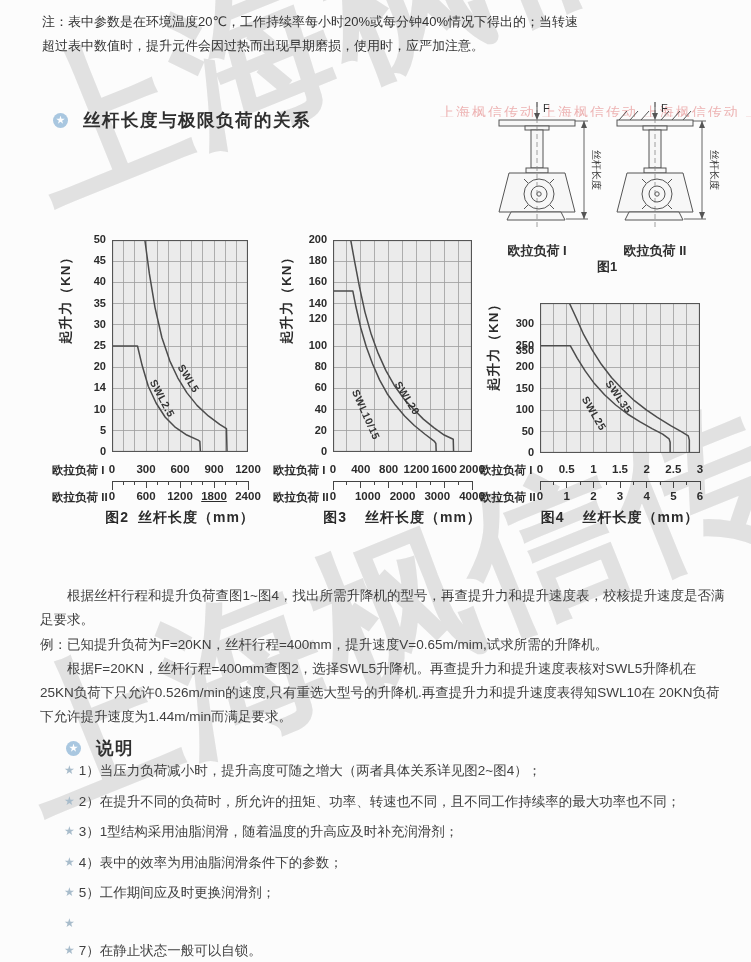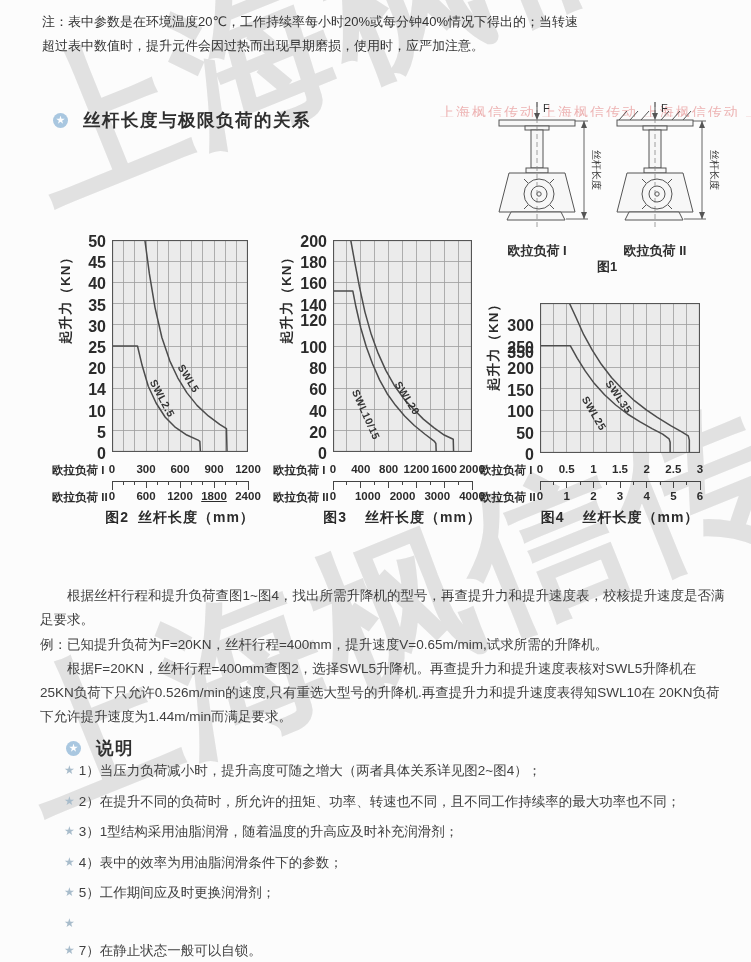--- a/index.html
+++ b/index.html
@@ -15,21 +15,21 @@
       color:#333;z-index:1;}
   .sec-head{position:absolute;display:flex;align-items:center;gap:15px;z-index:1;}
   .sec-icon{width:15px;height:15px;border-radius:50%;background:#a9c7e0;display:flex;
       align-items:center;justify-content:center;flex:0 0 auto;}
   .sec-icon .star{width:9px;height:9px;background:#fff;
       clip-path:polygon(50% 0,61% 35%,98% 35%,68% 57%,79% 91%,50% 70%,21% 91%,32% 57%,2% 35%,39% 35%);}
   .sec-title{font-size:17.5px;font-weight:bold;color:#2f2f2f;letter-spacing:1.5px;}
   .fig1-label{position:absolute;font-size:13px;font-weight:bold;color:#2f2f2f;text-align:center;z-index:1;}
   .y-title{position:absolute;font-size:13.5px;font-weight:bold;color:#2b2b2b;white-space:nowrap;
       transform:translate(-50%,-50%) rotate(-90deg);z-index:1;letter-spacing:1px;}
-  .ytick{position:absolute;font-size:16px;font-weight:bold;color:#2b2b2b;text-align:right;z-index:1;}
+  .ytick{position:absolute;font-size:11px;font-weight:bold;color:#2b2b2b;text-align:right;z-index:1;}
   .ax-label{position:absolute;font-size:11.5px;font-weight:bold;color:#2b2b2b;white-space:nowrap;z-index:1;}
   .ax-tick{position:absolute;font-size:11.5px;font-weight:bold;color:#2b2b2b;text-align:center;z-index:1;}
   .cap-row{position:absolute;display:flex;justify-content:center;gap:18px;font-size:14px;
       font-weight:bold;color:#2b2b2b;white-space:nowrap;z-index:1;letter-spacing:1px;}
   .sel-body{position:absolute;left:40px;top:584px;width:686px;font-size:13.5px;line-height:1.8;
       color:#404040;z-index:1;}
   .sel-body p{margin:0;}
   .indent{text-indent:2em;}
   .notes-list{position:absolute;left:64px;top:762px;width:660px;z-index:1;list-style:none;
       margin:0;padding:0;}

